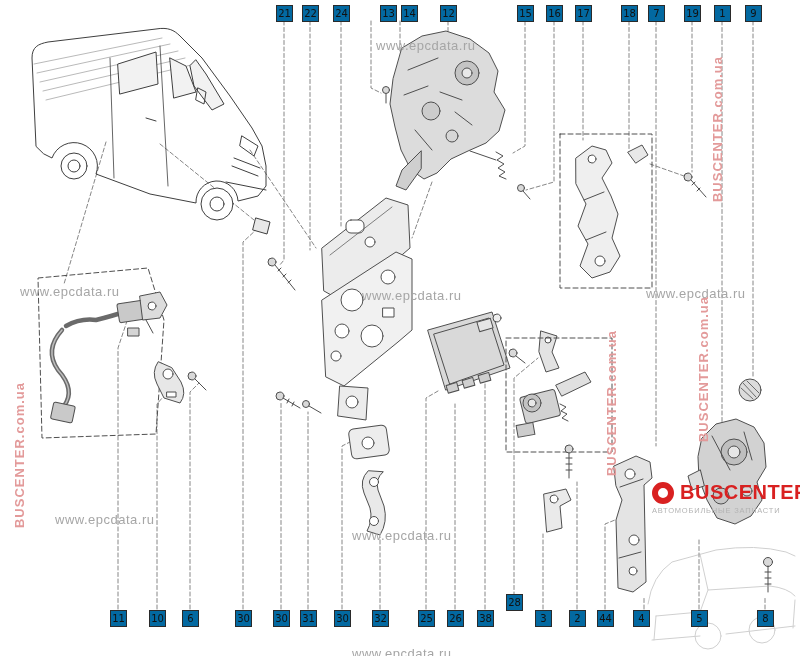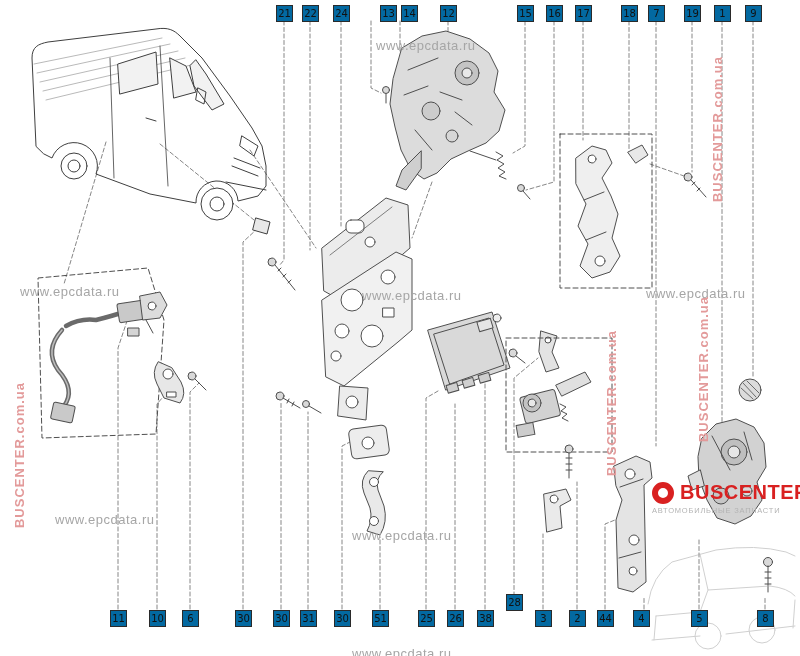--- a/index.html
+++ b/index.html
@@ -266,21 +266,21 @@
   <div class="co" style="left:714px;top:5px">1</div>
   <div class="co" style="left:745px;top:5px">9</div>
 
   <div class="co" style="left:110px;top:610px">11</div>
   <div class="co" style="left:149px;top:610px">10</div>
   <div class="co" style="left:182px;top:610px">6</div>
   <div class="co" style="left:235px;top:610px">30</div>
   <div class="co" style="left:273px;top:610px">30</div>
   <div class="co" style="left:300px;top:610px">31</div>
   <div class="co" style="left:334px;top:610px">30</div>
-  <div class="co" style="left:372px;top:610px">51</div>
+  <div class="co" style="left:372px;top:610px">32</div>
   <div class="co" style="left:418px;top:610px">25</div>
   <div class="co" style="left:447px;top:610px">26</div>
   <div class="co" style="left:477px;top:610px">38</div>
   <div class="co" style="left:506px;top:594px">28</div>
   <div class="co" style="left:535px;top:610px">3</div>
   <div class="co" style="left:569px;top:610px">2</div>
   <div class="co" style="left:597px;top:610px">44</div>
   <div class="co" style="left:633px;top:610px">4</div>
   <div class="co" style="left:691px;top:610px">5</div>
   <div class="co" style="left:757px;top:610px">8</div>

